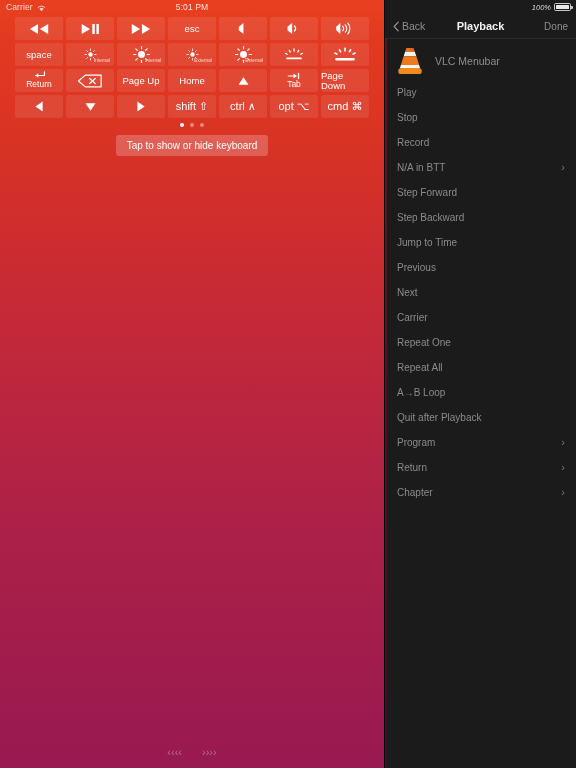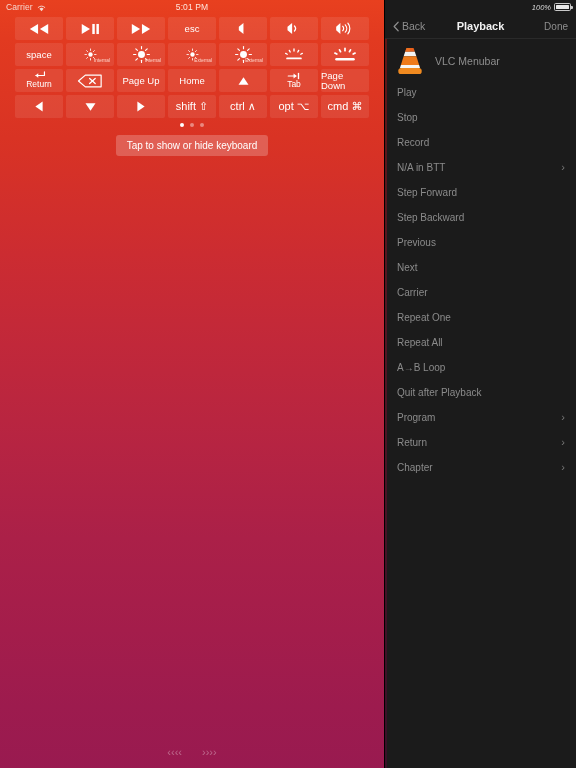--- a/index.html
+++ b/index.html
@@ -483,20 +483,23 @@
         <span>N/A in BTT</span>
         <span class="chev">›</span>
       </div>
       <div class="menu-item">
         <span>Step Forward</span>
       </div>
       <div class="menu-item">
         <span>Step Backward</span>
       </div>
       <div class="menu-item">
+        <span>Jump to Time</span>
+      </div>
+      <div class="menu-item">
         <span>Previous</span>
       </div>
       <div class="menu-item">
         <span>Next</span>
       </div>
       <div class="menu-item">
         <span>Carrier</span>
       </div>
       <div class="menu-item">
         <span>Repeat One</span>

